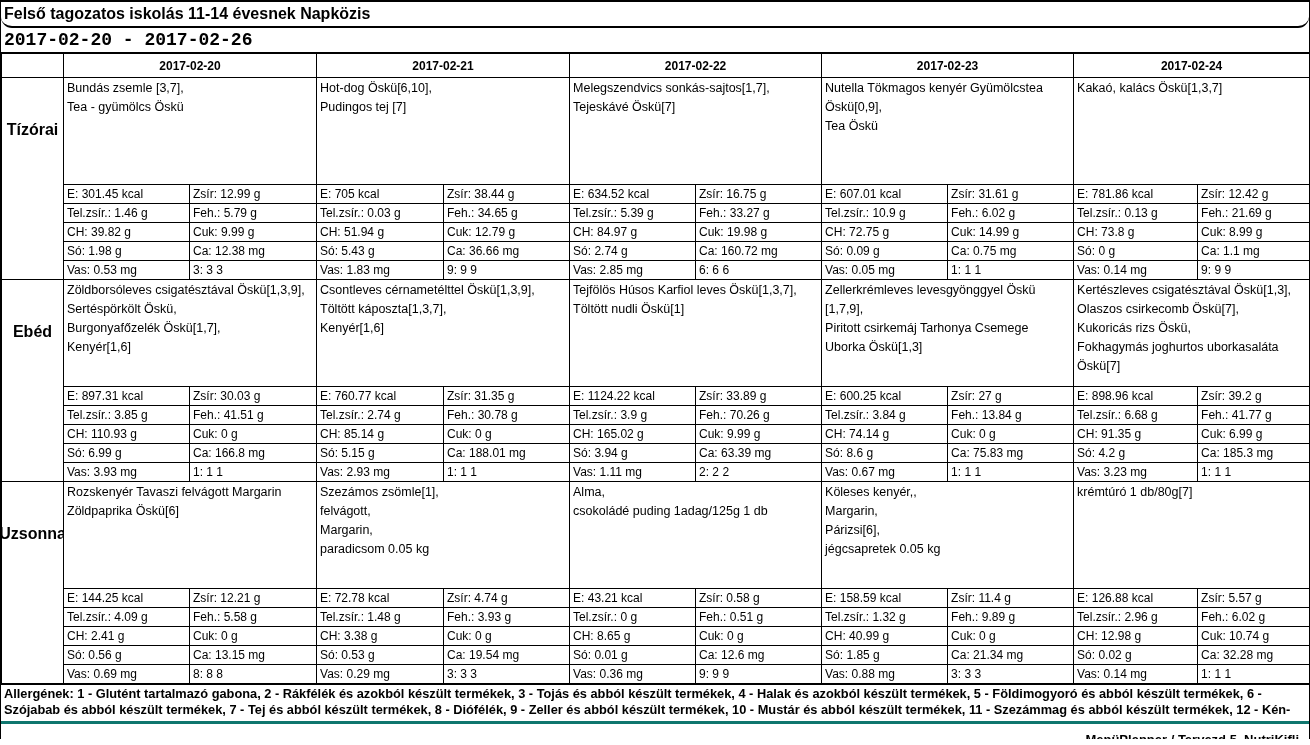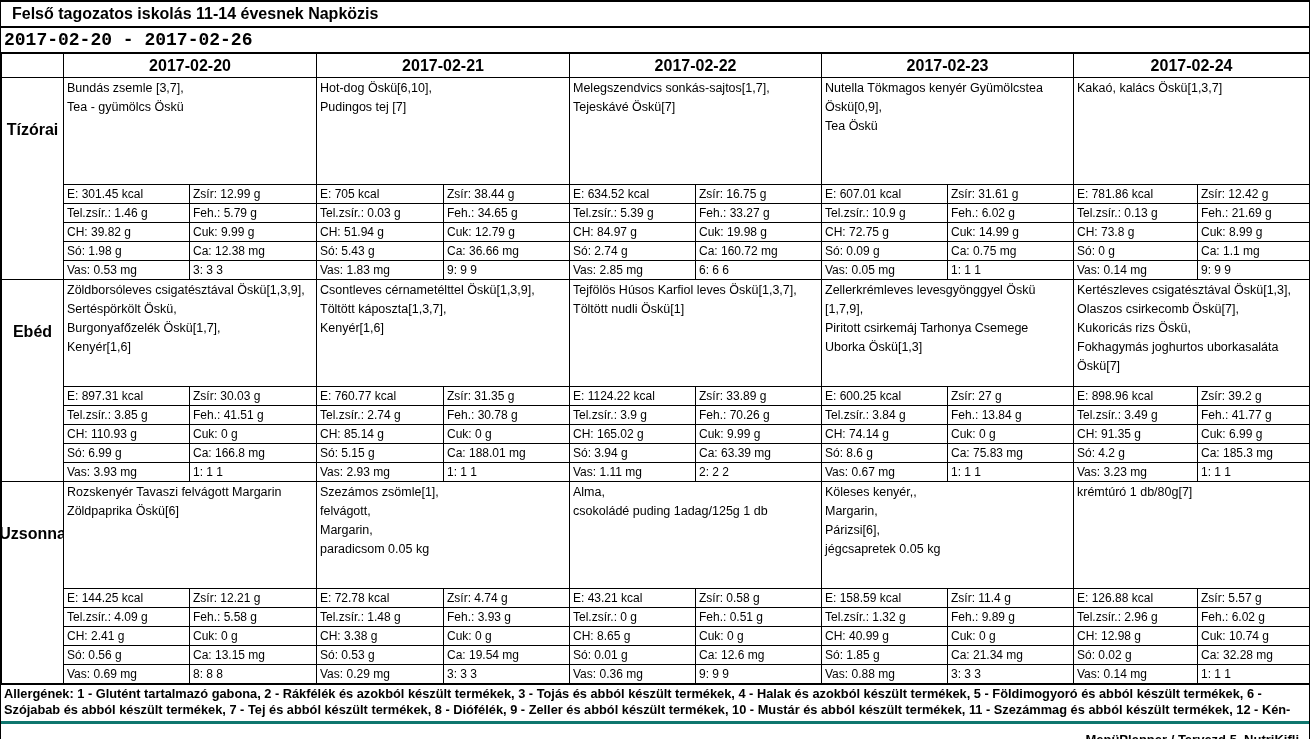--- a/index.html
+++ b/index.html
@@ -1,23 +1,23 @@
 <!DOCTYPE html>
 <html><head>
 <meta charset="utf-8">
 <style>
   html,body { margin:0; padding:0; background:#fff; }
   body { width:1310px; height:745px; overflow:hidden; color:#000;
          font-family:"Liberation Sans", sans-serif; }
   .sheet { width:1308px; border-left:1px solid #000; border-right:1px solid #000; border-top:2px solid #000; }
-  .title { font-weight:bold; font-size:16px; line-height:24px; padding:0 11px; border-bottom:2px solid #000; height:24px; white-space:nowrap; overflow:hidden; }
+  .title { font-weight:bold; font-size:16px; line-height:24px; padding:0 3px; border-bottom:2px solid #000; height:24px; white-space:nowrap; overflow:hidden;border-radius:11px; }
   .daterange { font-weight:bold; font-size:18px; line-height:24px; padding:0 3px; border-bottom:1px solid #000; height:24px; white-space:nowrap; overflow:hidden;font-family:Liberation Mono, monospace; }
   table.menu { border-collapse:collapse; table-layout:fixed; width:1308px; }
   table.menu td, table.menu th { border:1px solid #000; overflow:hidden; }
-  th.date { font-weight:bold; font-size:16px; text-align:center; vertical-align:middle; height:21px; }
+  th.date { font-weight:bold; font-size:12px; text-align:center; vertical-align:middle; height:21px; }
   td.corner { }
   td.labelcell { vertical-align:top; padding:0; }
   .labelinner { height:104px; display:flex; align-items:center; justify-content:center;
                 font-weight:bold; font-size:16px; text-align:center; }
   td.meal { vertical-align:top; height:104px; font-size:12.5px; line-height:19px;
             padding:1px 3px; white-space:pre-line; }
   td.n { height:18px; font-size:12px; line-height:17px; padding:0 3px; white-space:nowrap; vertical-align:middle; }
   .allergens { border-top:1px solid #000; border-bottom:3px solid #0f766e; padding:1px 15px 3px 3px;font-weight:bold; }
   .allergens div { font-size:12.8px; line-height:16px; white-space:nowrap; overflow:hidden; }
   .footer { position:relative; height:15px; overflow:hidden; }
@@ -165,21 +165,21 @@
     </tr>
     <tr>
       <td class="n">Tel.zsír.: 3.85 g</td>
           <td class="n">Feh.: 41.51 g</td>
       <td class="n">Tel.zsír.: 2.74 g</td>
           <td class="n">Feh.: 30.78 g</td>
       <td class="n">Tel.zsír.: 3.9 g</td>
           <td class="n">Feh.: 70.26 g</td>
       <td class="n">Tel.zsír.: 3.84 g</td>
           <td class="n">Feh.: 13.84 g</td>
-      <td class="n">Tel.zsír.: 3.49 g</td>
+      <td class="n">Tel.zsír.: 6.68 g</td>
           <td class="n">Feh.: 41.77 g</td>
     </tr>
     <tr>
       <td class="n">CH: 110.93 g</td>
           <td class="n">Cuk: 0 g</td>
       <td class="n">CH: 85.14 g</td>
           <td class="n">Cuk: 0 g</td>
       <td class="n">CH: 165.02 g</td>
           <td class="n">Cuk: 9.99 g</td>
       <td class="n">CH: 74.14 g</td>

